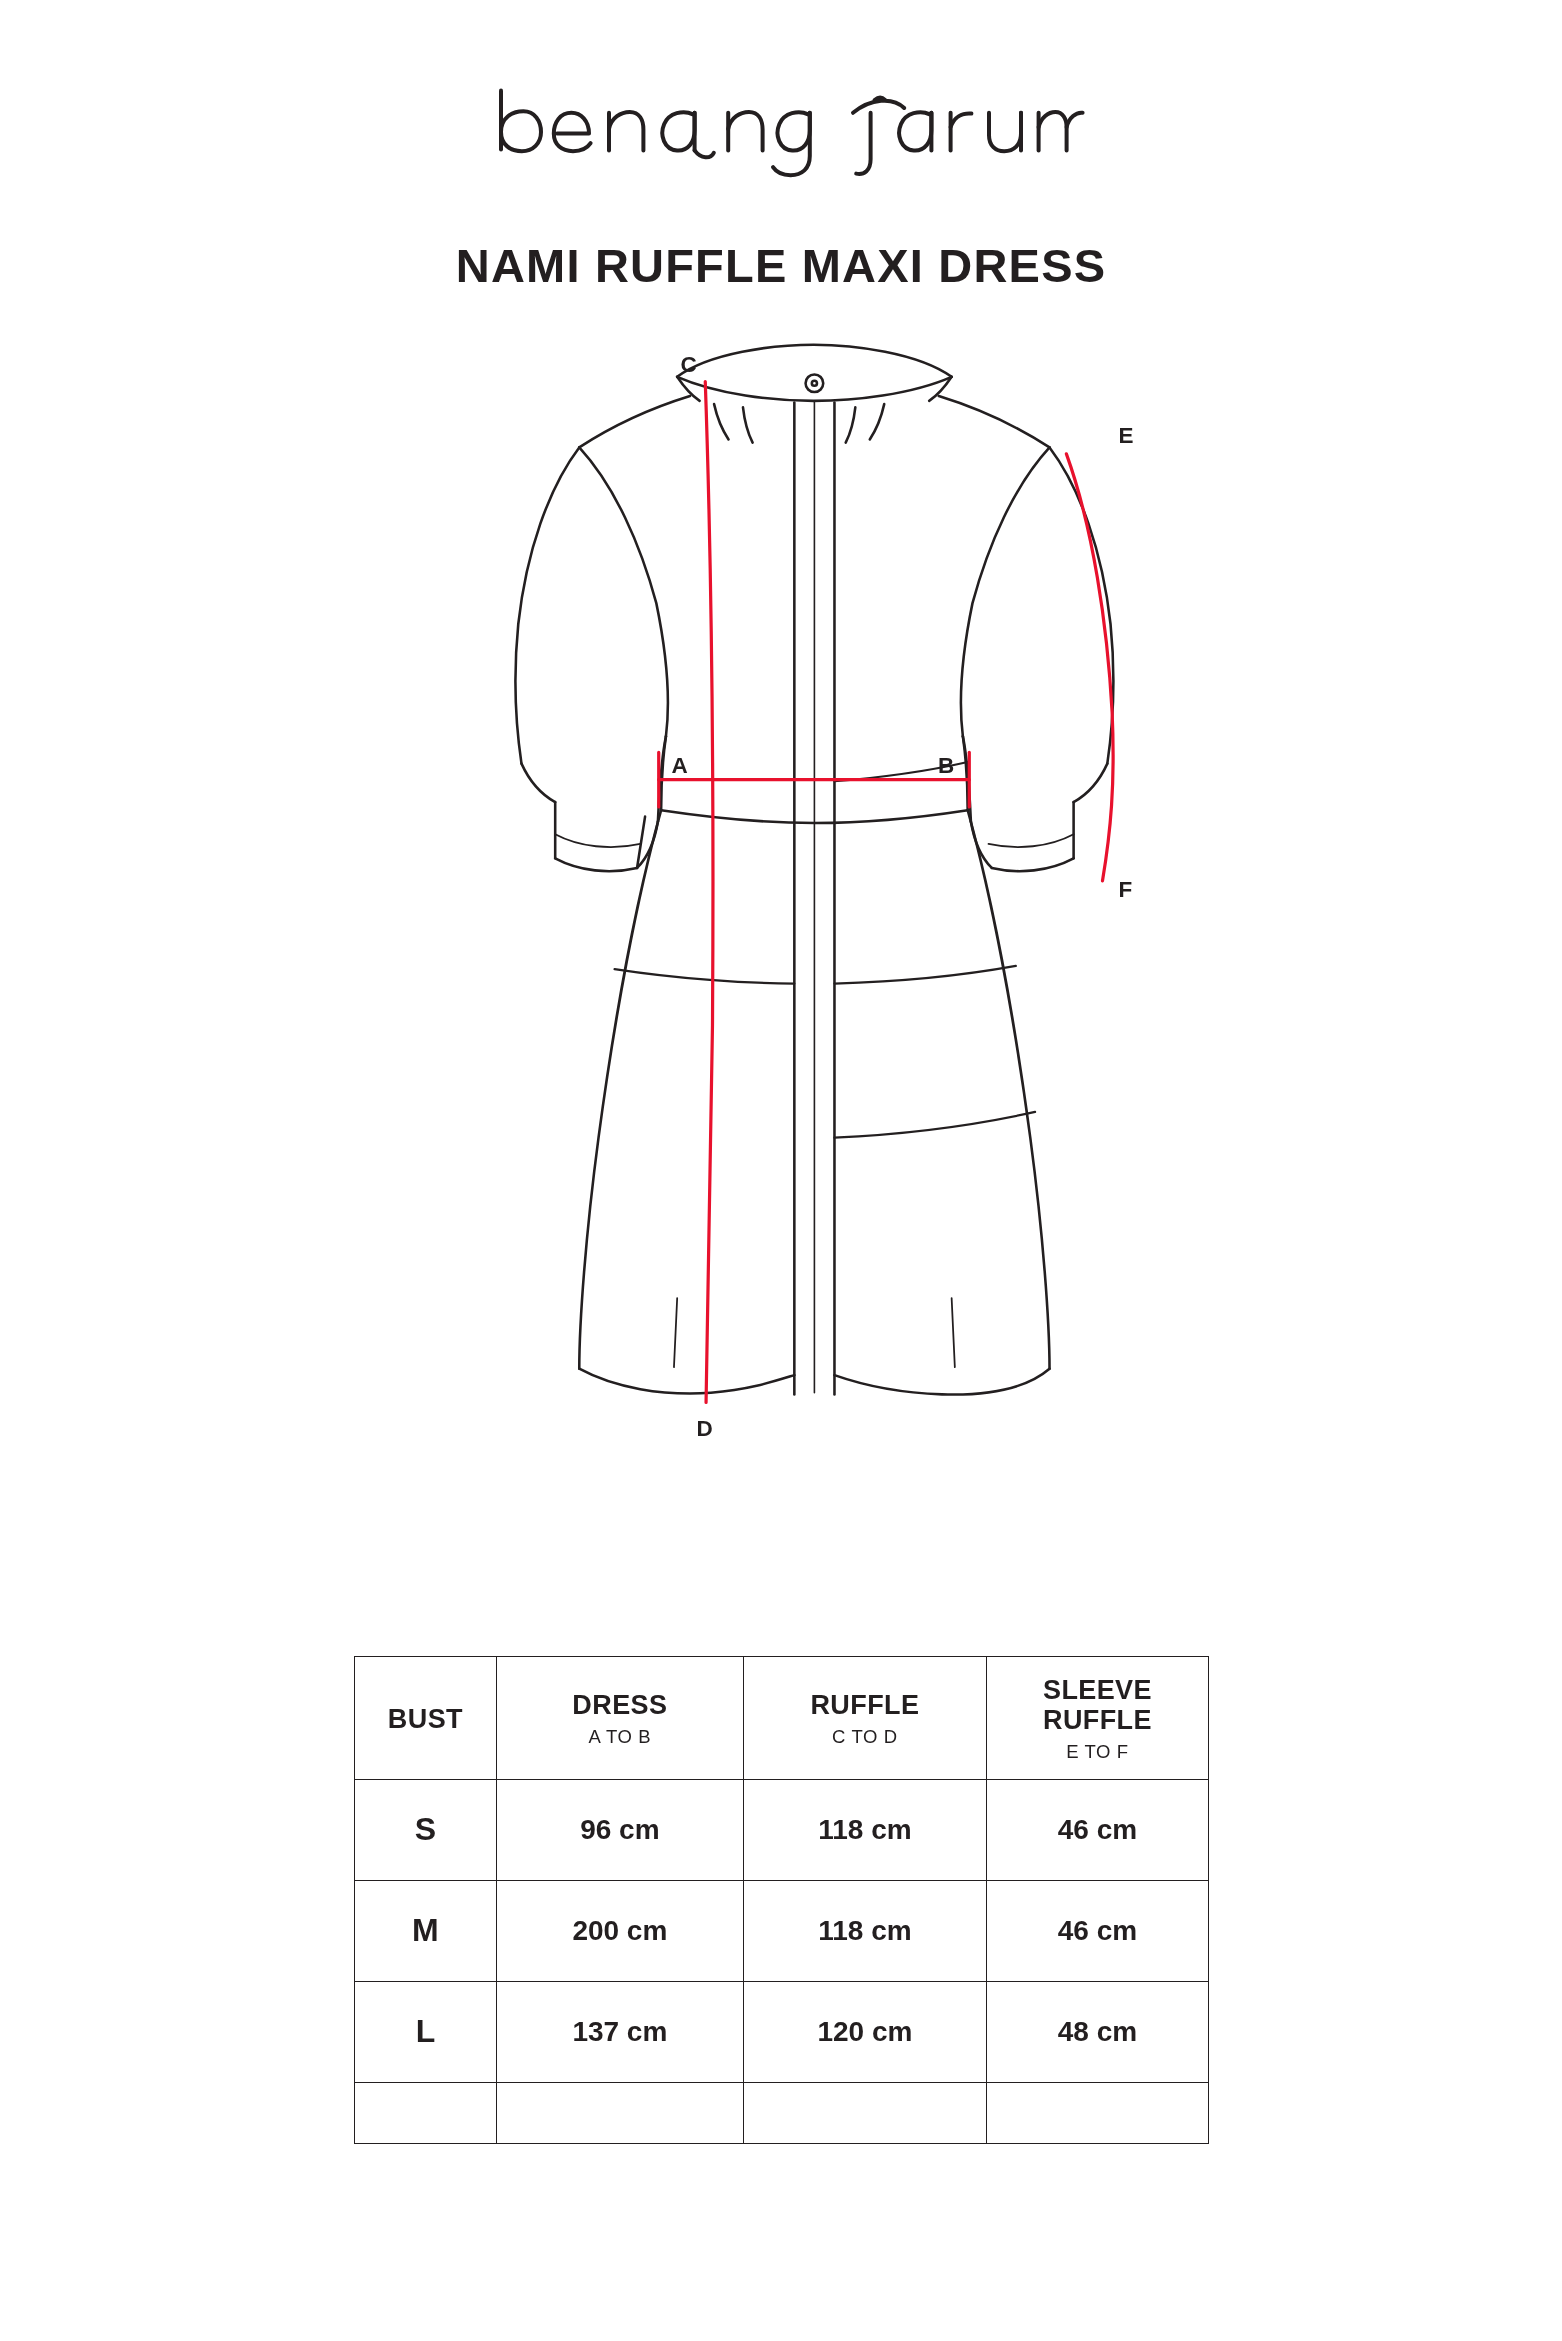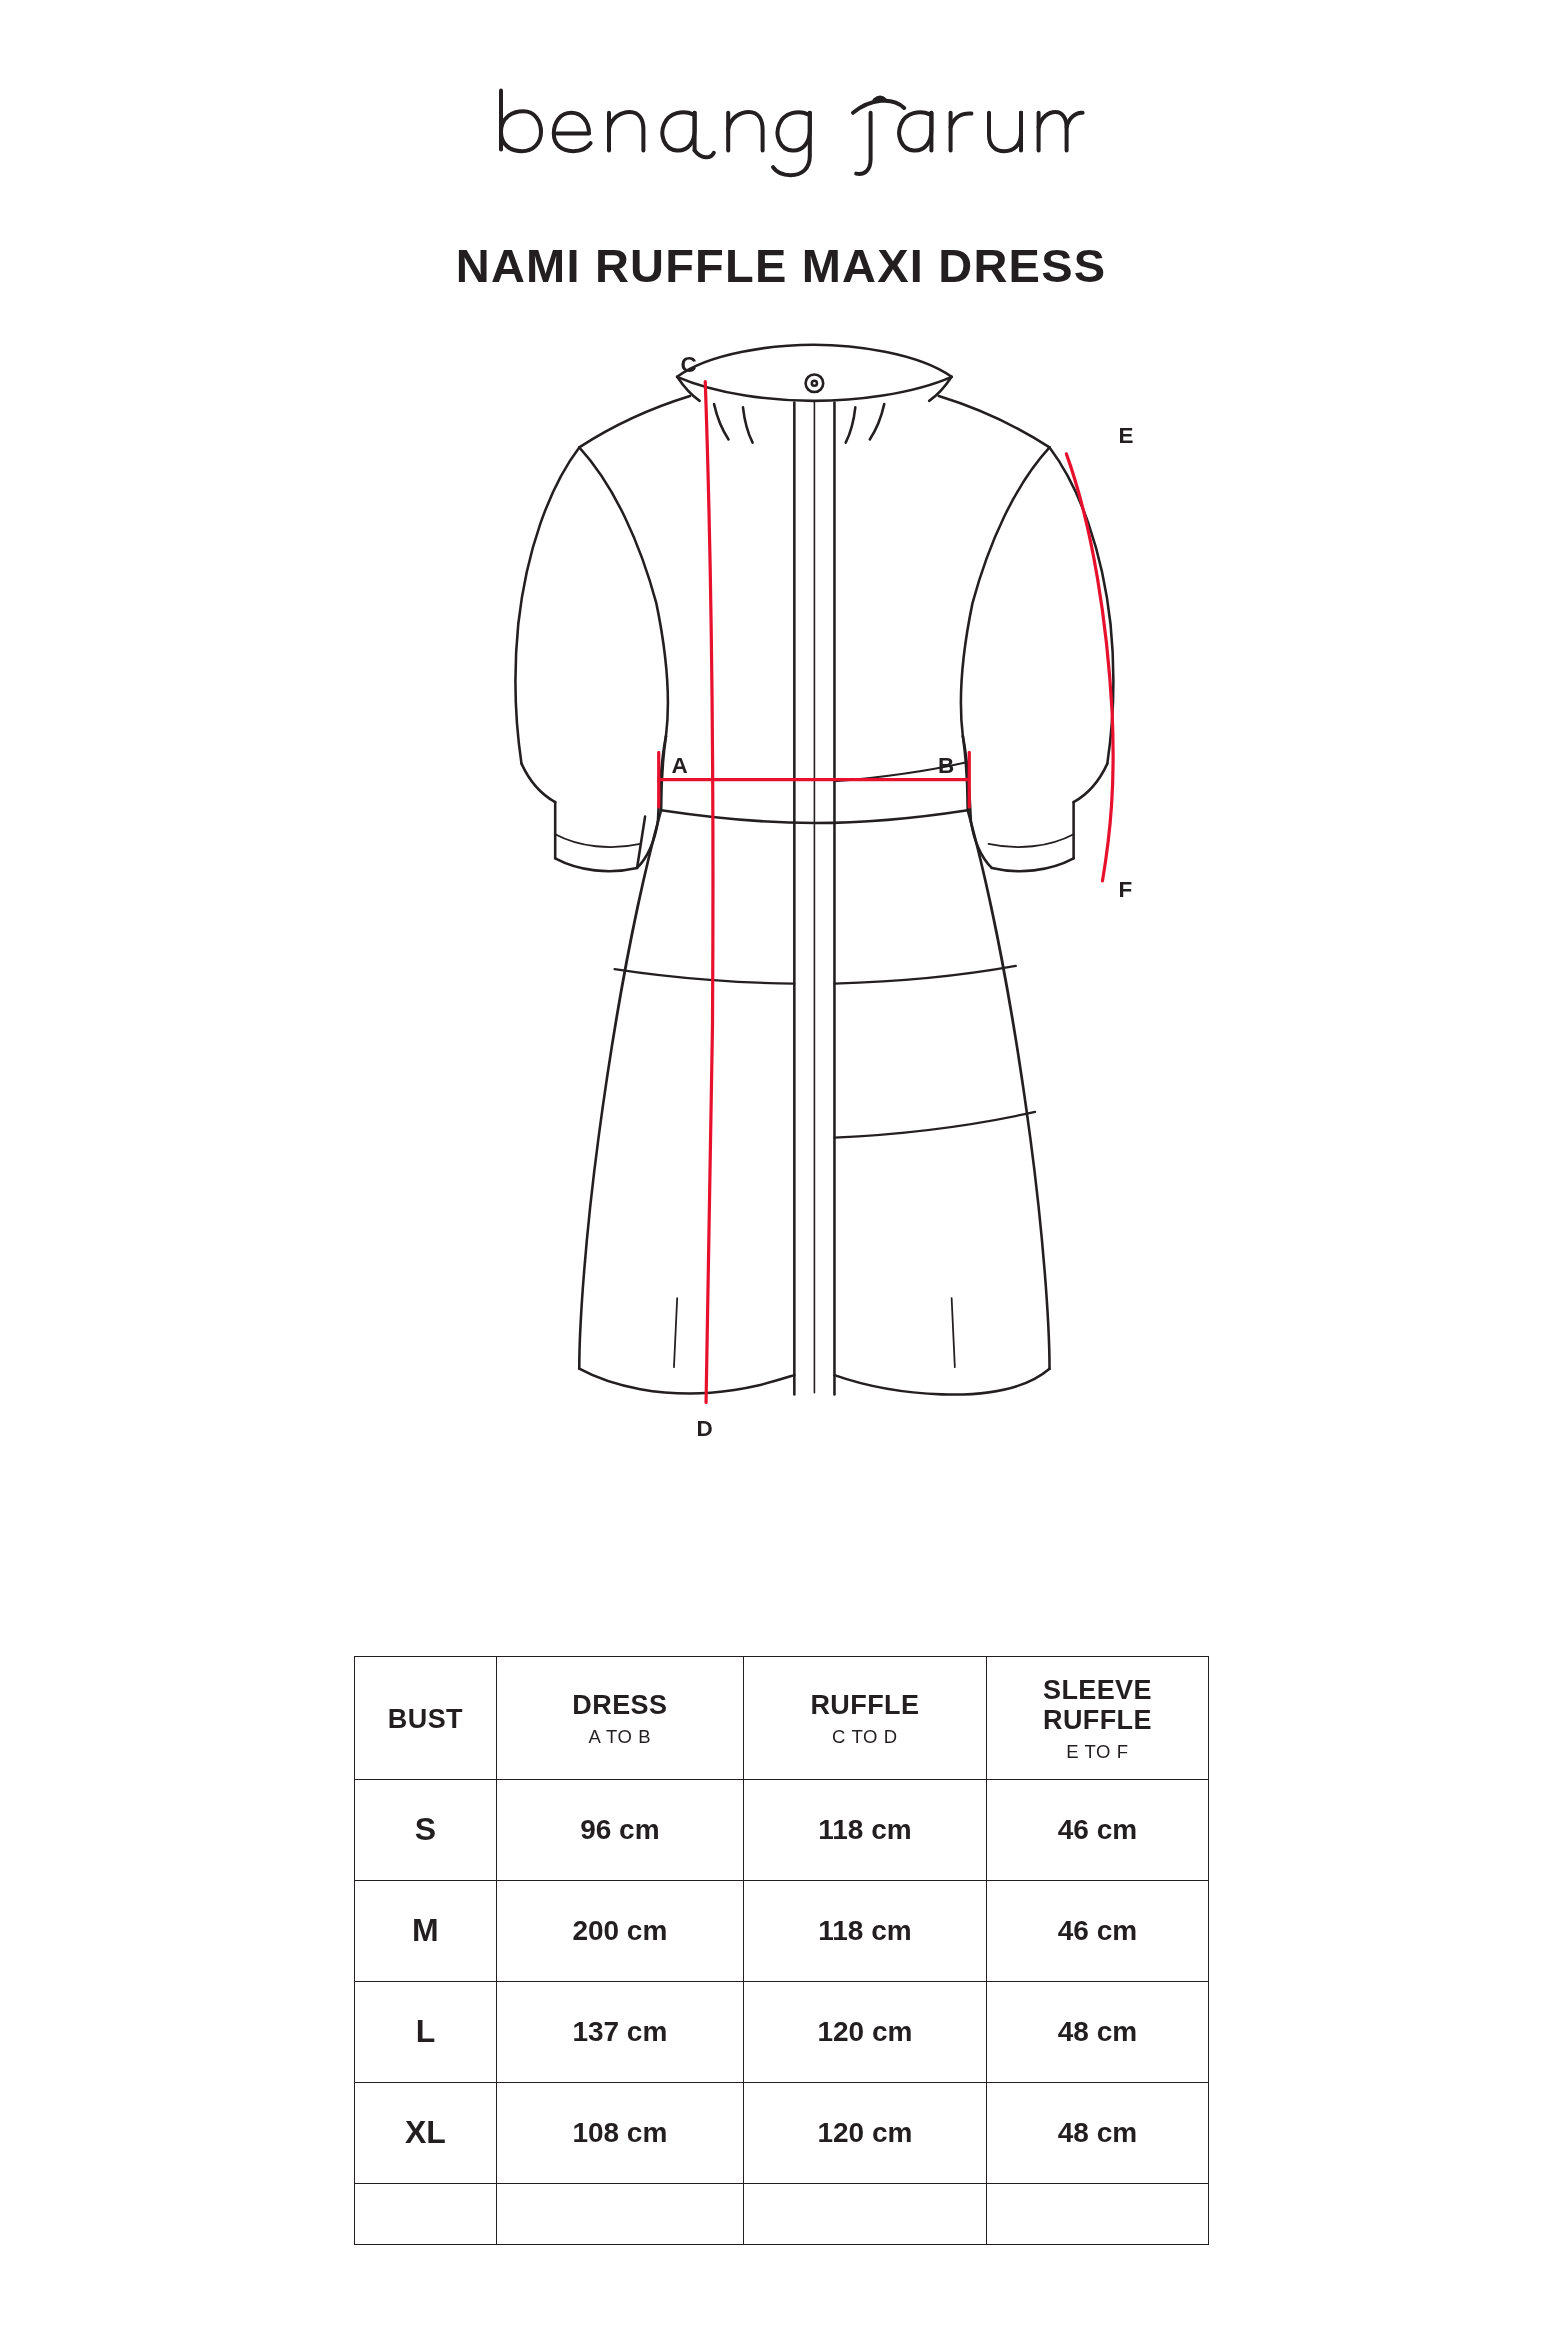--- a/index.html
+++ b/index.html
@@ -288,26 +288,20 @@
           <td>200 cm</td>
           <td>118 cm</td>
           <td>46 cm</td>
         </tr>
         <tr>
           <td class="sizecell">L</td>
           <td>137 cm</td>
           <td>120 cm</td>
           <td>48 cm</td>
         </tr>
-        <tr>
-          <td class="sizecell">XL</td>
-          <td>108 cm</td>
-          <td>120 cm</td>
-          <td>48 cm</td>
-        </tr>
         <tr class="spacer">
           <td></td>
           <td></td>
           <td></td>
           <td></td>
         </tr>
       </tbody>
     </table>
   </div>
 

